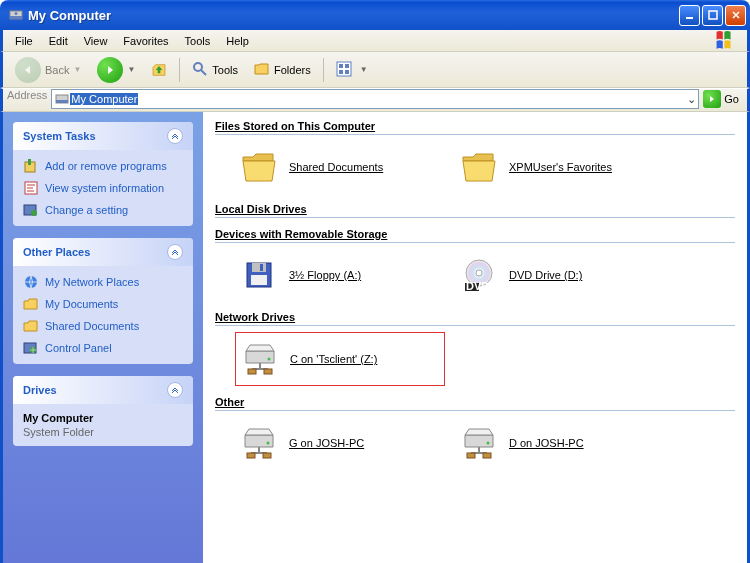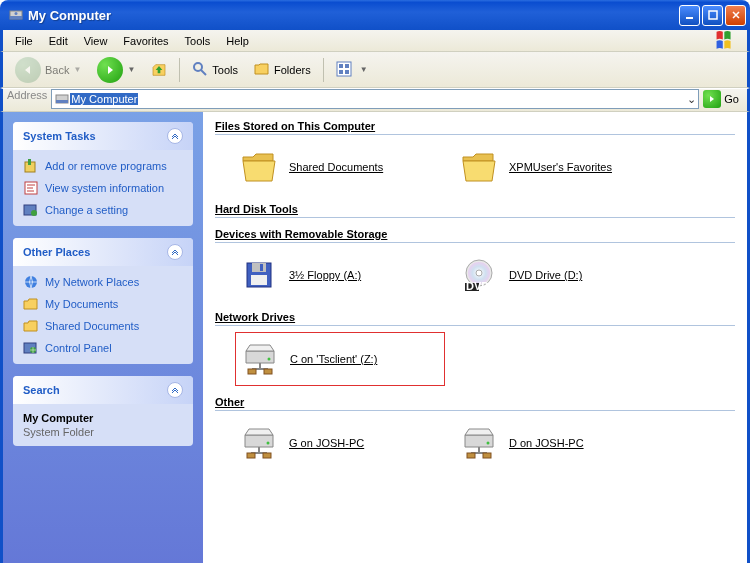--- a/index.html
+++ b/index.html
@@ -265,21 +265,21 @@
                 <path d="M10 7 L10 13 M7 10 L13 10" stroke="#fff" stroke-width="0.5"></path>
               </svg>
             </span>
             <span>Control Panel</span>
           </div>
       </div>
     </div>
 
     <div class="panel">
       <div class="panel-head">
-        <span class="pt">Search</span>
+        <span class="pt">Drives</span>
         <span class="chev">
             <svg width="8" height="8" viewBox="0 0 8 8">
               <path d="M1 5 L4 2 L7 5" fill="none" stroke="#316ac5" stroke-width="1"></path>
               <path d="M1 7 L4 4 L7 7" fill="none" stroke="#316ac5" stroke-width="1"></path>
             </svg>
           </span>
       </div>
       <div class="panel-body">
         <div class="static" style="font-weight:bold">My Computer</div>
         <div class="static sub">System Folder</div>
@@ -305,21 +305,21 @@
               <svg viewBox="0 0 40 40">
                 <path d="M4 14 L4 10 L14 10 L17 7 L34 7 L34 14 Z" fill="#e8c050" stroke="#c09020"></path>
                 <path d="M4 14 L36 14 L33 34 L7 34 Z" fill="#f8dc70" stroke="#c09020"></path>
               </svg>
             </span>
             <span class="lbl">XPMUser's Favorites</span>
           </div>
         </div>
       </div>
       <div class="group">
-        <div class="group-head">Hard Disk Tools</div>
+        <div class="group-head">Local Disk Drives</div>
       </div>
       <div class="group">
         <div class="group-head">Devices with Removable Storage</div>
         <div class="items">
           <div class="item">
             <span class="bigico">
               <svg viewBox="0 0 40 40">
                 <rect x="8" y="8" width="24" height="24" fill="#4060c0" stroke="#203080"></rect>
                 <rect x="13" y="8" width="14" height="9" fill="#c0c0c0"></rect>
                 <rect x="12" y="20" width="16" height="10" fill="#f0f0f0"></rect>

